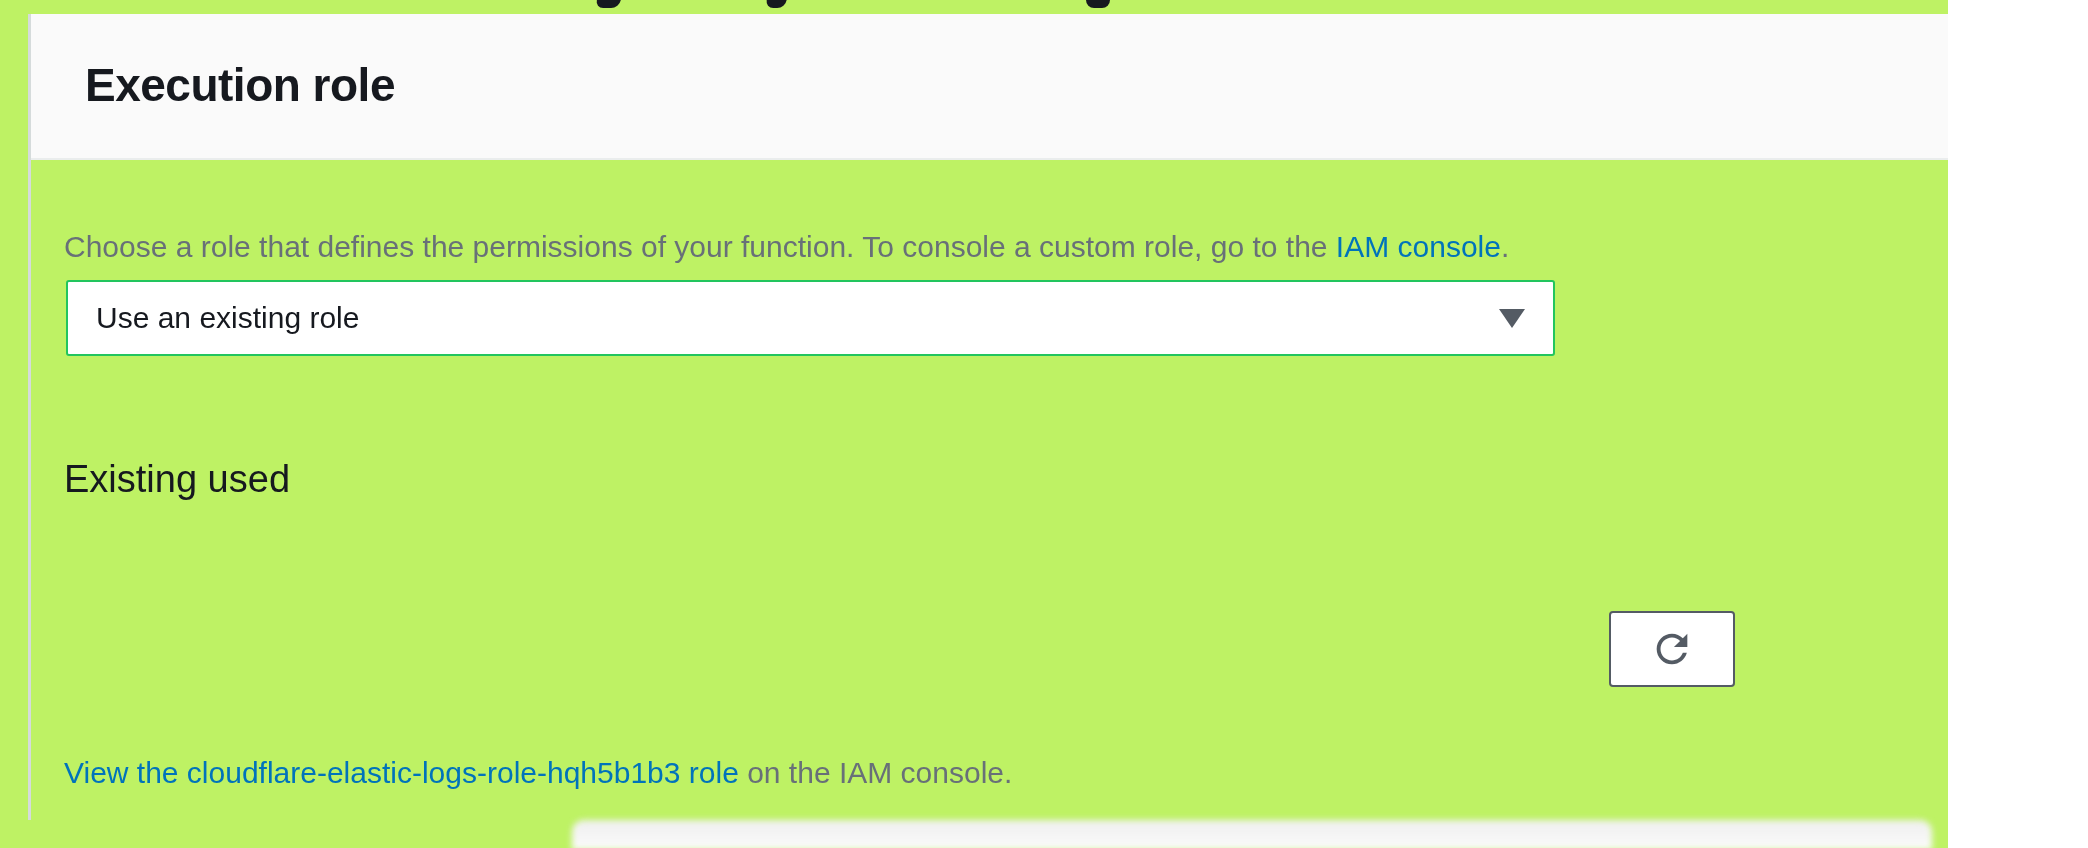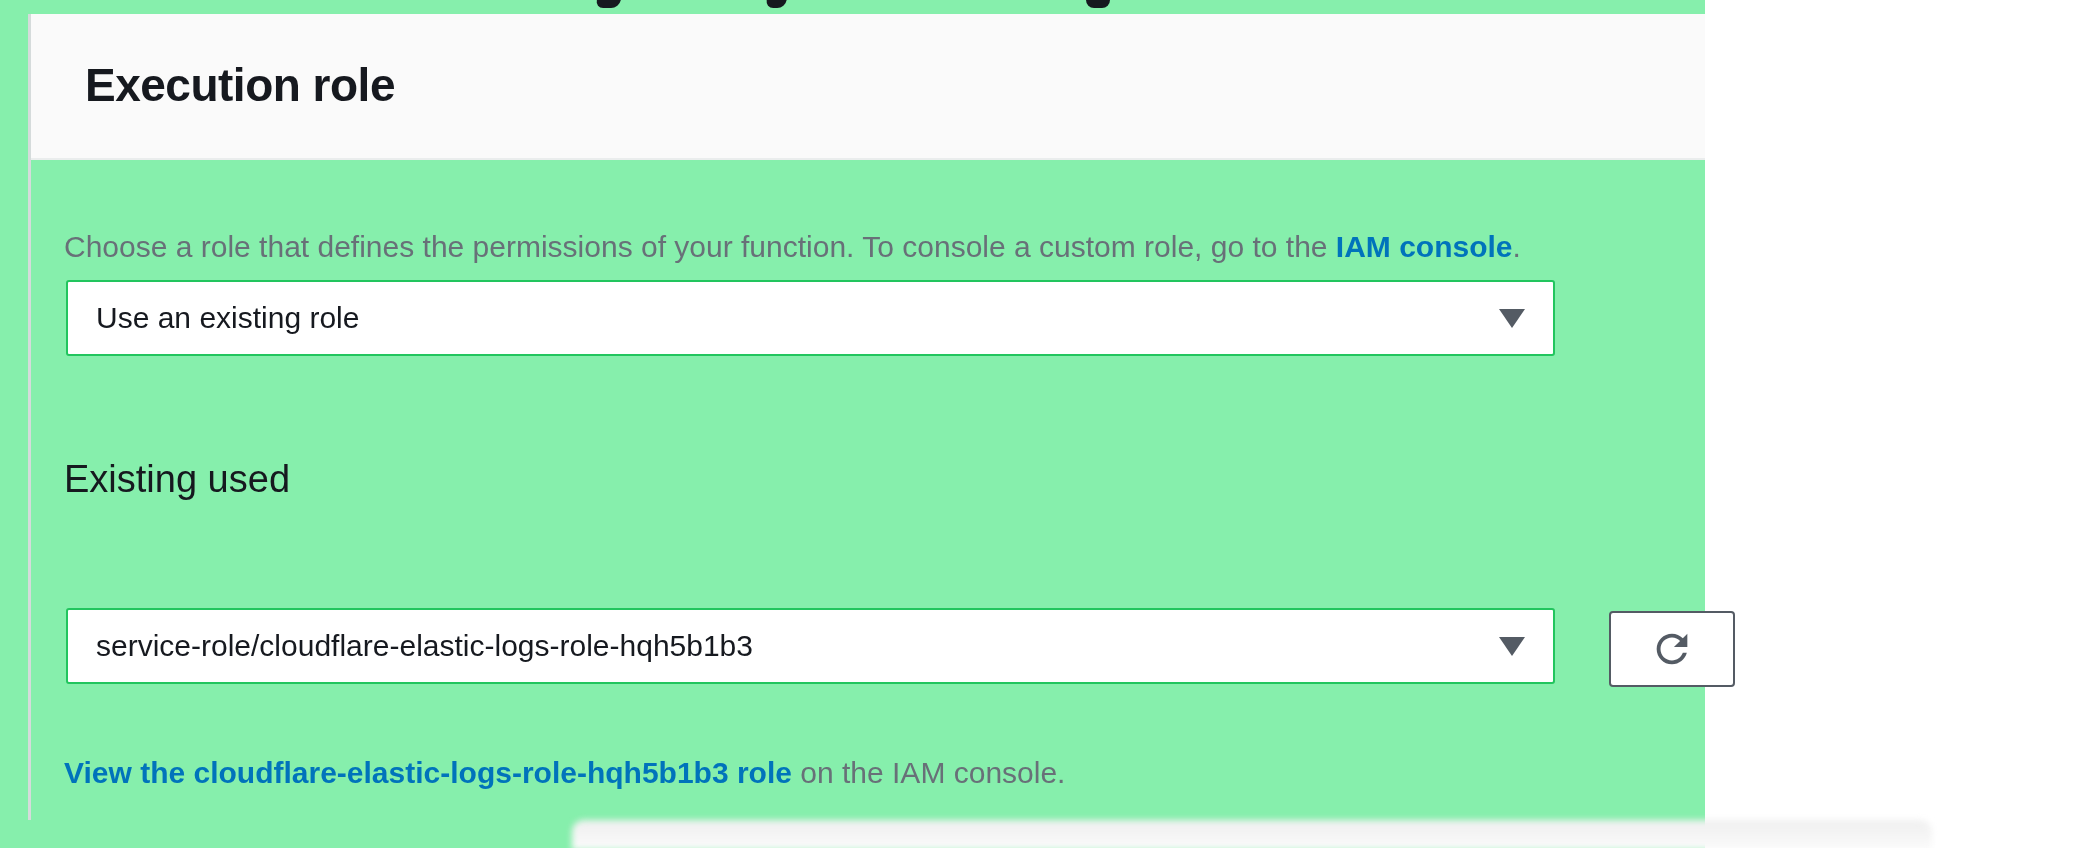--- a/index.html
+++ b/index.html
@@ -1,37 +1,37 @@
 <!DOCTYPE html>
 <html><head>
 <meta charset="utf-8">
 <style>
   * { margin:0; padding:0; box-sizing:border-box; }
   html,body { width:2088px; height:848px; background:#ffffff; overflow:hidden;
               font-family:"Liberation Sans", sans-serif; }
-  .stage { position:relative; width:1705px; height:848px; background:#86efac;text-align:right; }
+  .stage { position:relative; width:1948px; height:848px; background:#bef264;text-align:right; }
 
   
   .frag { position:absolute; top:0; height:8px; background:#16191f; border-radius:0 0 8px 8px; }
   .frag.f1 { left:596px; width:24px; transform:skewX(-12deg); }
   .frag.f2 { left:766px; width:20px; transform:skewX(-10deg); }
   .frag.f3 { left:1086px; width:24px; }
 
   
   .left-rule { position:absolute; left:28px; top:14px; width:3px; height:806px; background:#d5dbdb; }
 
   
   .section-header { position:absolute; left:31px; top:14px; right:0; height:146px;
                     background:#fafafa; border-bottom:2px solid #eaeded; }
   .section-title { position:absolute; left:54px; top:44px; font-size:46px; font-weight:700;
                    color:#16191f; letter-spacing:-0.5px; }
 
   
   .intro { position:absolute; left:64px; top:230px; font-size:30px; color:#687078; }
-  .link { color:#0073bb; font-weight:700; text-decoration:none; cursor:pointer; }
+  .link { color:#0073bb; font-weight:400; text-decoration:none; cursor:pointer; }
 
   
   .select { position:absolute; left:66px; width:1489px; height:76px; background:#ffffff;
             border:2px solid #22c55e; border-radius:3px; display:flex; align-items:center;
             justify-content:space-between; padding:0 28px; cursor:pointer; }
   .select .value { font-size:30px; color:#16191f; white-space:nowrap; }
   .caret { width:0; height:0; border-left:13px solid transparent;
            border-right:13px solid transparent; border-top:19px solid #545b64; }
   .select-role { top:280px; }
   .select-existing { top:608px; }
@@ -72,24 +72,20 @@
   <p class="intro"><span>Choose a role that defines the permissions of your function. To console a custom role, go to the </span><a class="link">IAM console</a><span>.</span></p>
 
   <div class="select select-role" role="combobox">
     <span class="value">Use an existing role</span>
     <span class="caret"></span>
   </div>
 
   <div class="field-label">Existing used</div>
 
 
-  <div class="select select-existing" role="combobox">
-    <span class="value">service-role/cloudflare-elastic-logs-role-hqh5b1b3</span>
-    <span class="caret"></span>
-  </div>
 
   <button class="refresh-btn">
     <svg width="46" height="46" viewBox="0 0 24 24">
       <path fill="#545b64" d="M17.65 6.35C16.2 4.9 14.21 4 12 4c-4.42 0-7.99 3.58-8 8s3.57 8 8 8c3.73 0 6.84-2.55 7.73-6h-2.08c-.82 2.33-3.04 4-5.65 4-3.31 0-6-2.69-6-6s2.69-6 6-6c1.66 0 3.14.69 4.22 1.78L13 11h7V4l-2.35 2.35z"></path>
     </svg>
   </button>
 
   <p class="view-line"><a class="link">View the cloudflare-elastic-logs-role-hqh5b1b3 role</a><span> on the IAM console.</span></p>
 
   <div class="footer-shape"></div>

